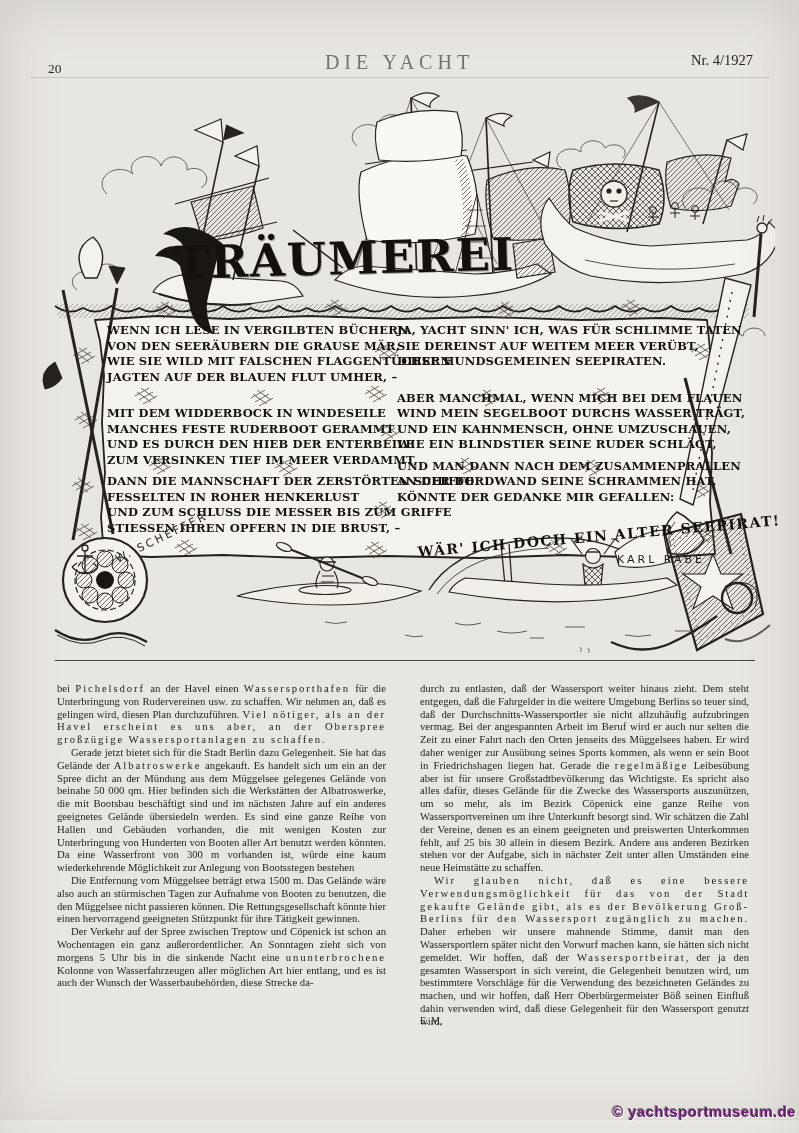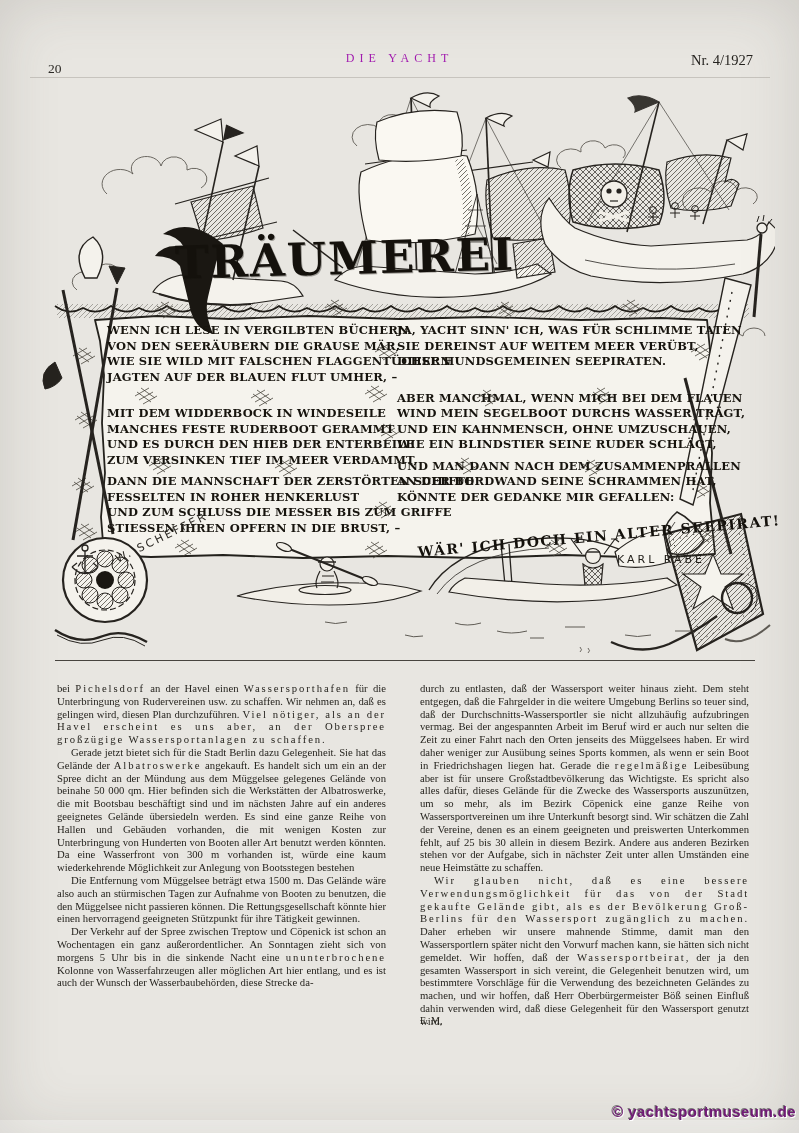--- a/index.html
+++ b/index.html
@@ -9,21 +9,21 @@
     font-family:"Liberation Serif",serif;
   }
   .page{position:absolute;inset:0;}
   .page::before{content:"";position:absolute;inset:0;pointer-events:none;
     box-shadow:inset 0 0 60px rgba(90,85,75,.18);z-index:50;}
   .scan-strip{position:absolute;left:0;bottom:0;width:100%;height:13px;background:#f3f2ee;z-index:2;}
 
   
   .hdr-num{position:absolute;left:48px;top:54px;font-size:13.5px;color:#2c2a26;margin-top:7px;}
   .hdr-title{position:absolute;left:0;top:51px;width:100%;text-align:center;
-    font-size:12px;letter-spacing:5px;color:#a21caf;}
+    font-size:20px;letter-spacing:5px;color:#737373;}
   .hdr-issue{position:absolute;right:46px;top:52px;font-size:14.5px;color:#25231f;}
   .hdr-rule{position:absolute;left:30px;top:77px;width:740px;height:1px;background:#c7c4be;}
 
   
   .illu{position:absolute;left:25px;top:82px;width:750px;height:580px;}
   .illu svg{position:absolute;inset:0;}
   .art-title{position:absolute;left:150px;top:150px;
     font-family:"DejaVu Serif",serif;font-weight:700;font-size:45px;letter-spacing:2px;
     color:#14110c;transform:rotate(-1.5deg);text-shadow:1px 1px 0 rgba(20,17,12,.35);z-index:6;}
   .poem-col{position:absolute;z-index:6;}

